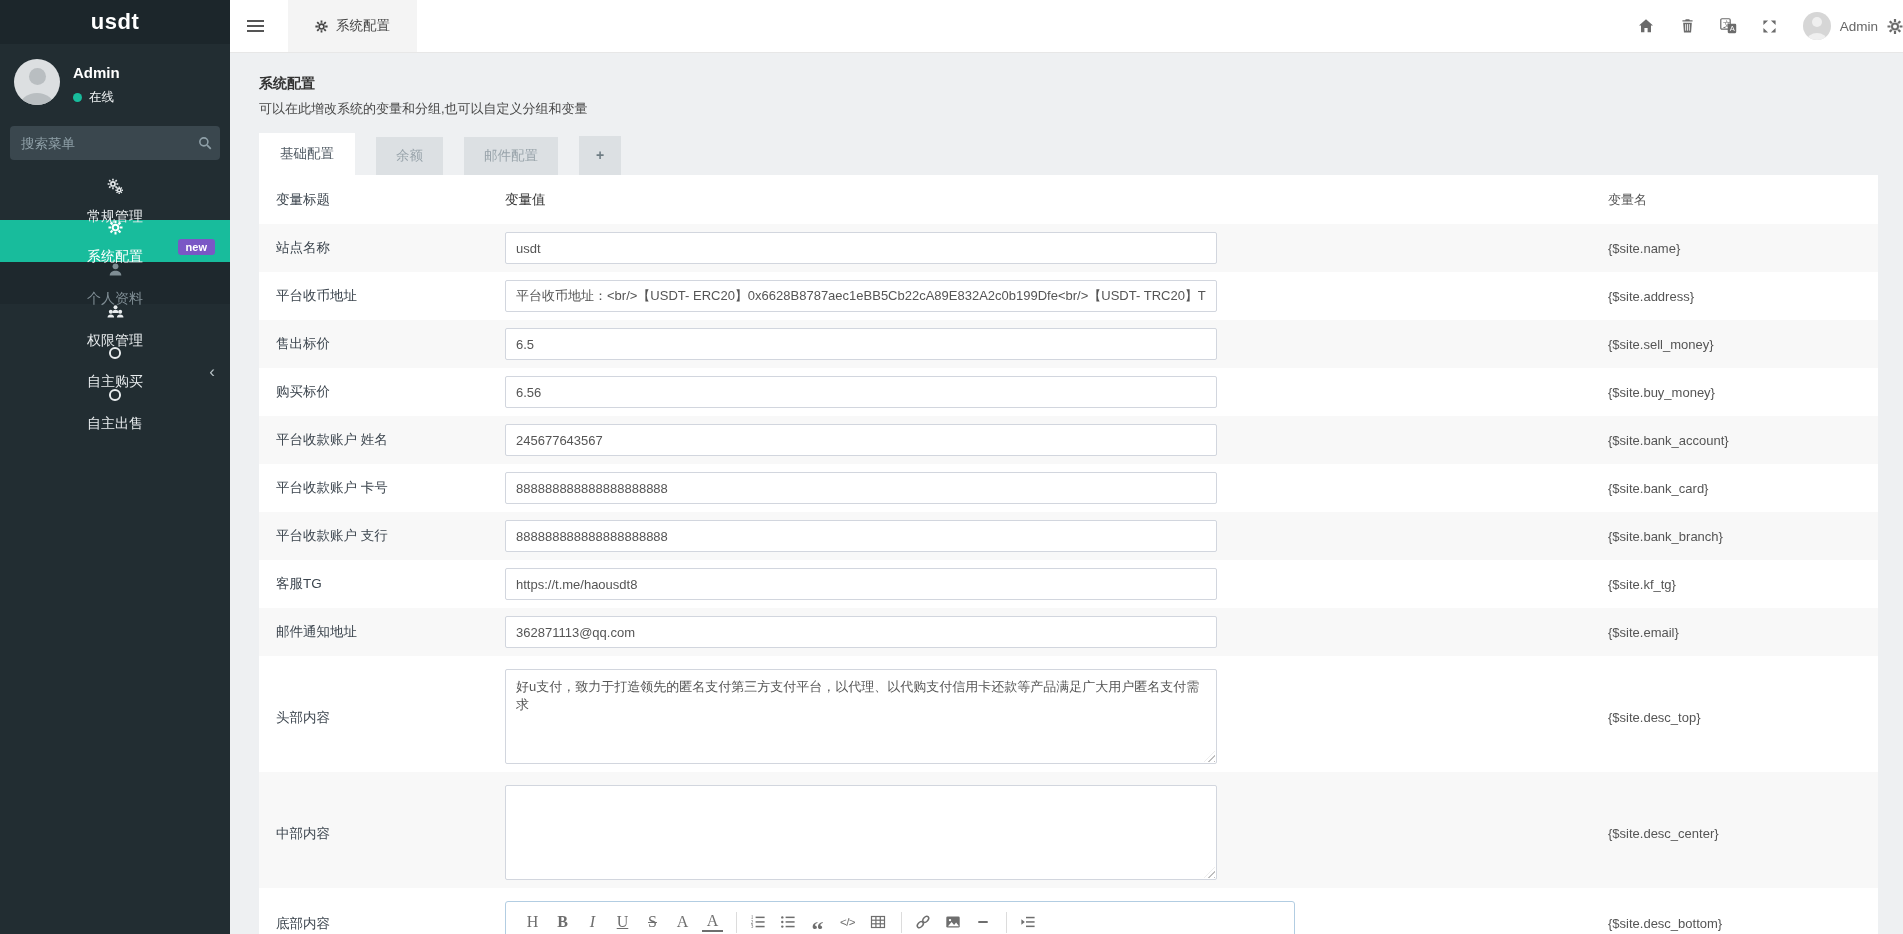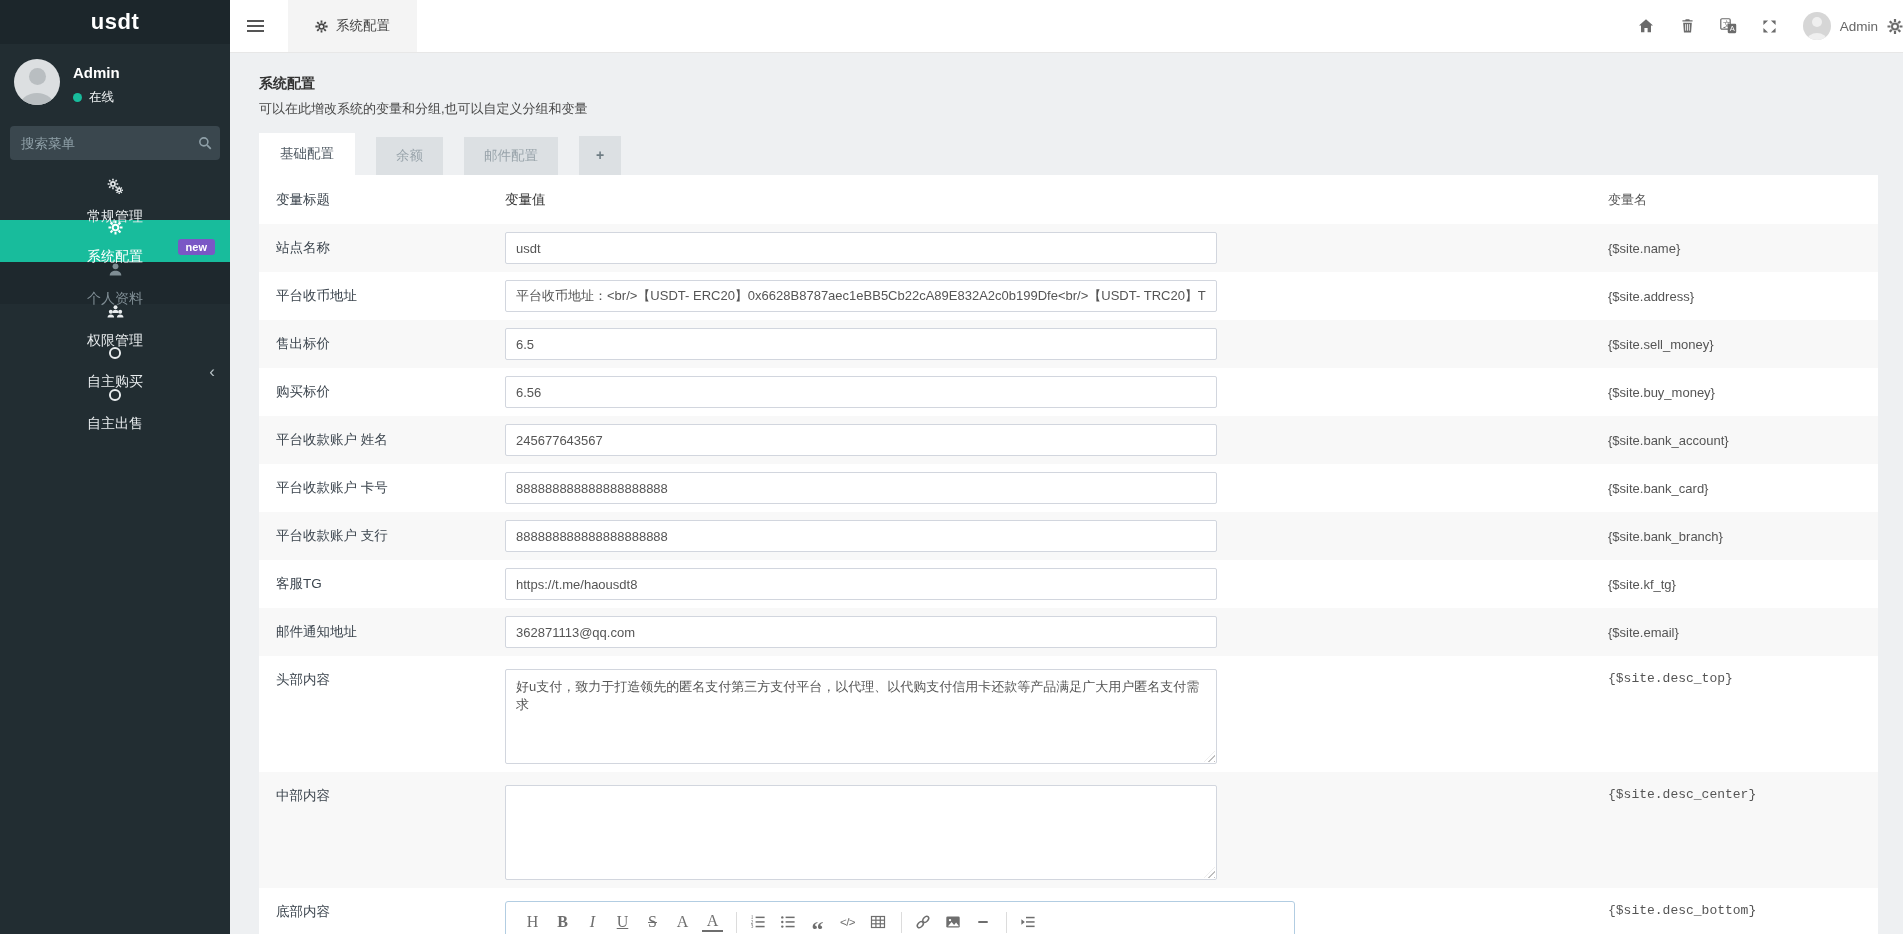--- a/index.html
+++ b/index.html
@@ -63,26 +63,26 @@
   .tabs { display:flex; gap:21px; align-items:flex-end; }
   .tab { padding:11px 20px; background:#dce0e3; color:#98a3aa; font-size:13.5px; cursor:pointer; line-height:1.2; }
   .tab.active { background:#fff; color:#505a63; padding:13px 21px; }
   .tab.add { padding:11px 17px; color:#6f7d84; font-weight:bold; font-size:14px; }
 
   .panel { background:#fff; flex:1; }
   .trow { display:flex; align-items:center; padding:0 17px; }
   .trow.head { height:49px; font-weight:normal; font-size:13.5px; color:#333; }
   .trow.std { height:48px; }
   .trow.striped { background:#f8f8f8; }
-  .trow.tall { align-items:flex-start; padding-top:13px; padding-bottom:8px; }
+  .trow.tall { align-items:center; padding-top:13px; padding-bottom:8px; }
   .col-title { width:229px; font-size:13.5px; color:#3c454e; flex:none; }
   .trow.tall .col-title { padding-top:2px; }
   .col-value { width:1103px; flex:none; }
   .col-name { flex:1; font-size:13px; color:#555; }
-  .trow.tall .col-name { padding-top:2px;font-family:Liberation Mono, monospace; }
+  .trow.tall .col-name { padding-top:2px; }
 
   .tinput { width:712px; height:32px; border:1px solid #d2d6de; border-radius:2px; padding:0 10px;
             font-size:13px; color:#555; font-family:inherit; background:#fff; outline:none; }
   .ta-wrap { position:relative; width:712px; }
   .ttext { width:712px; height:95px; border:1px solid #d2d6de; border-radius:2px; padding:8px 10px;
            font-size:13px; color:#555; font-family:inherit; background:#fff; outline:none; resize:none; display:block; }
   .grip { position:absolute; right:2px; bottom:2px; width:11px; height:11px; pointer-events:none;
           background:repeating-linear-gradient(135deg, transparent 0 2.5px, #bfbfbf 2.5px 4px);
           clip-path:polygon(100% 0, 100% 100%, 0 100%); }
 

